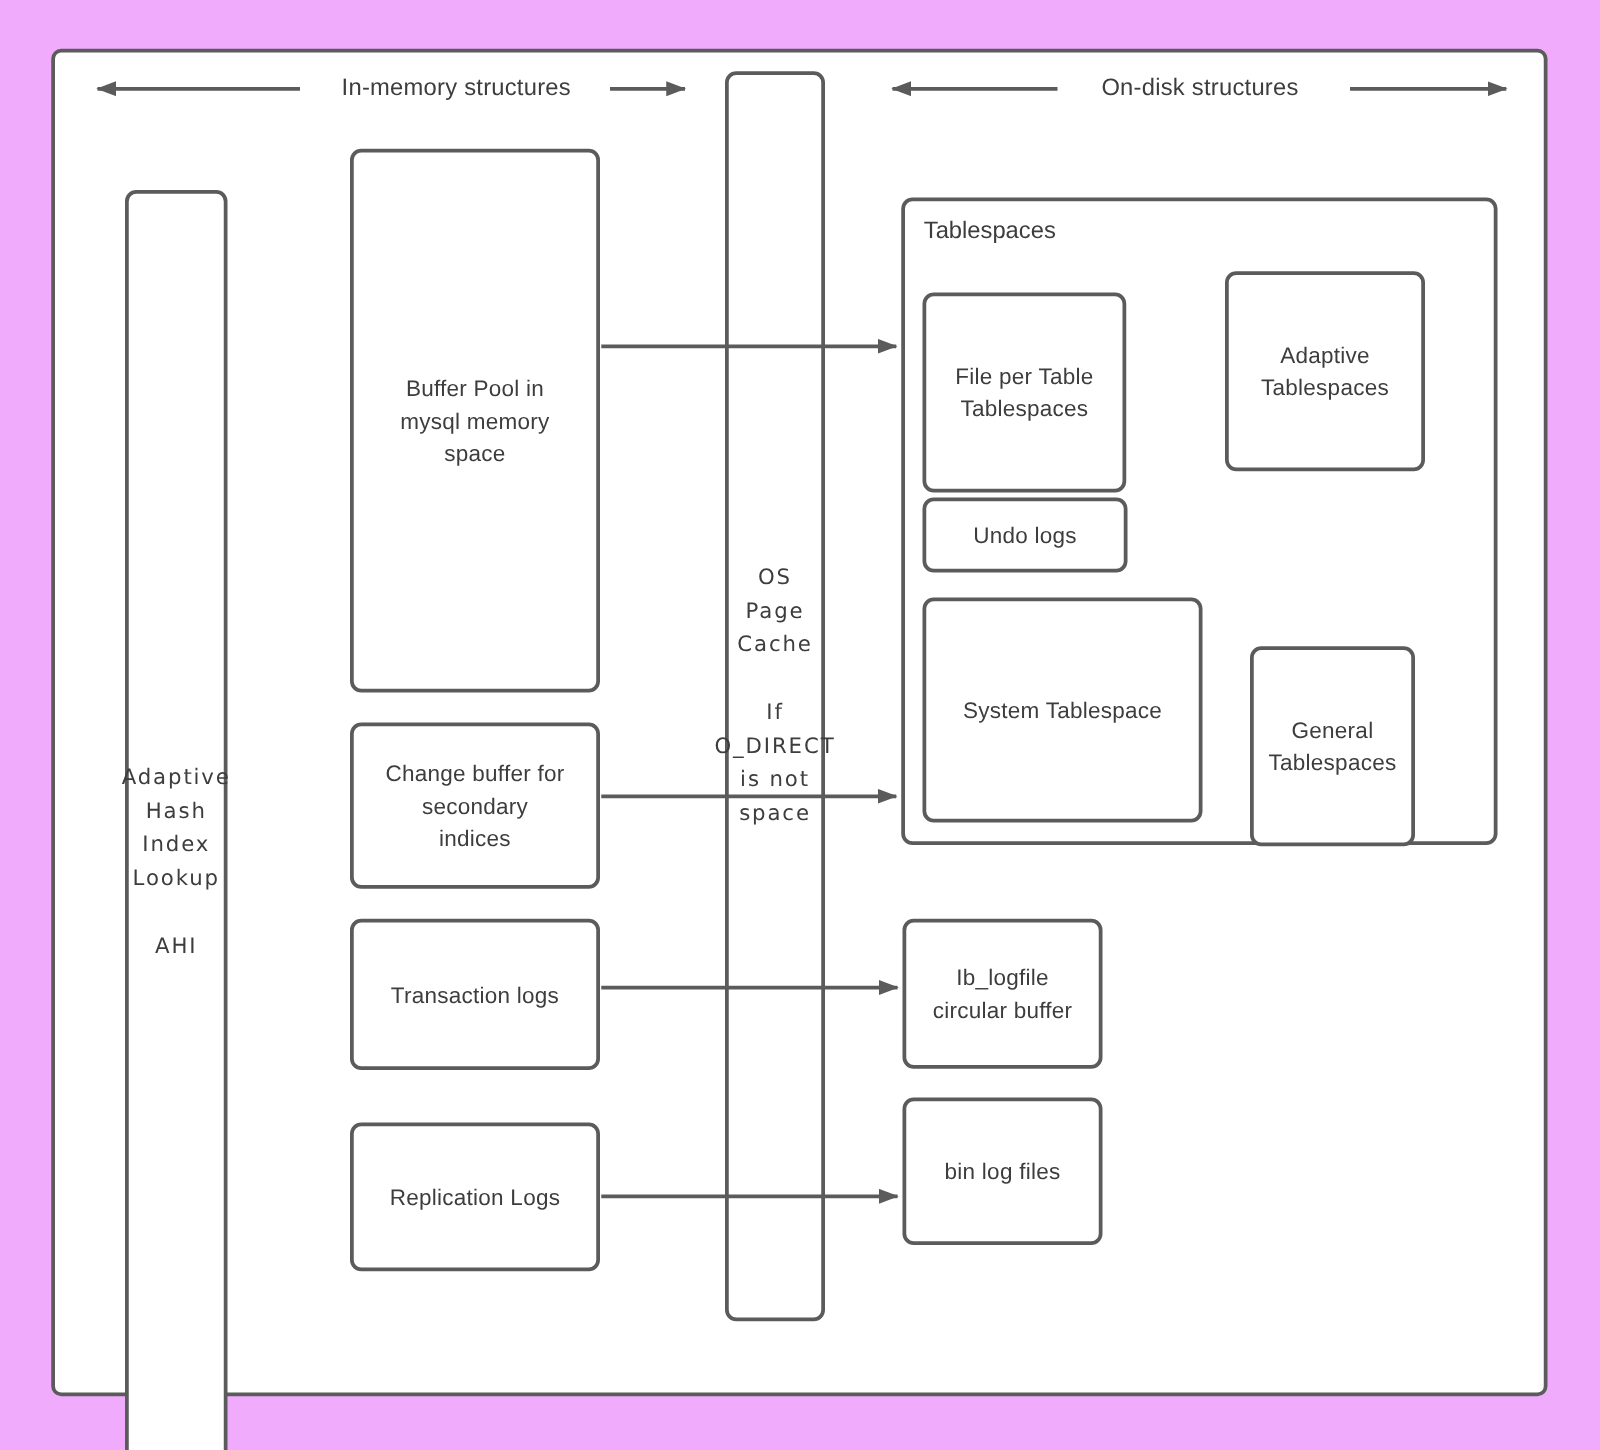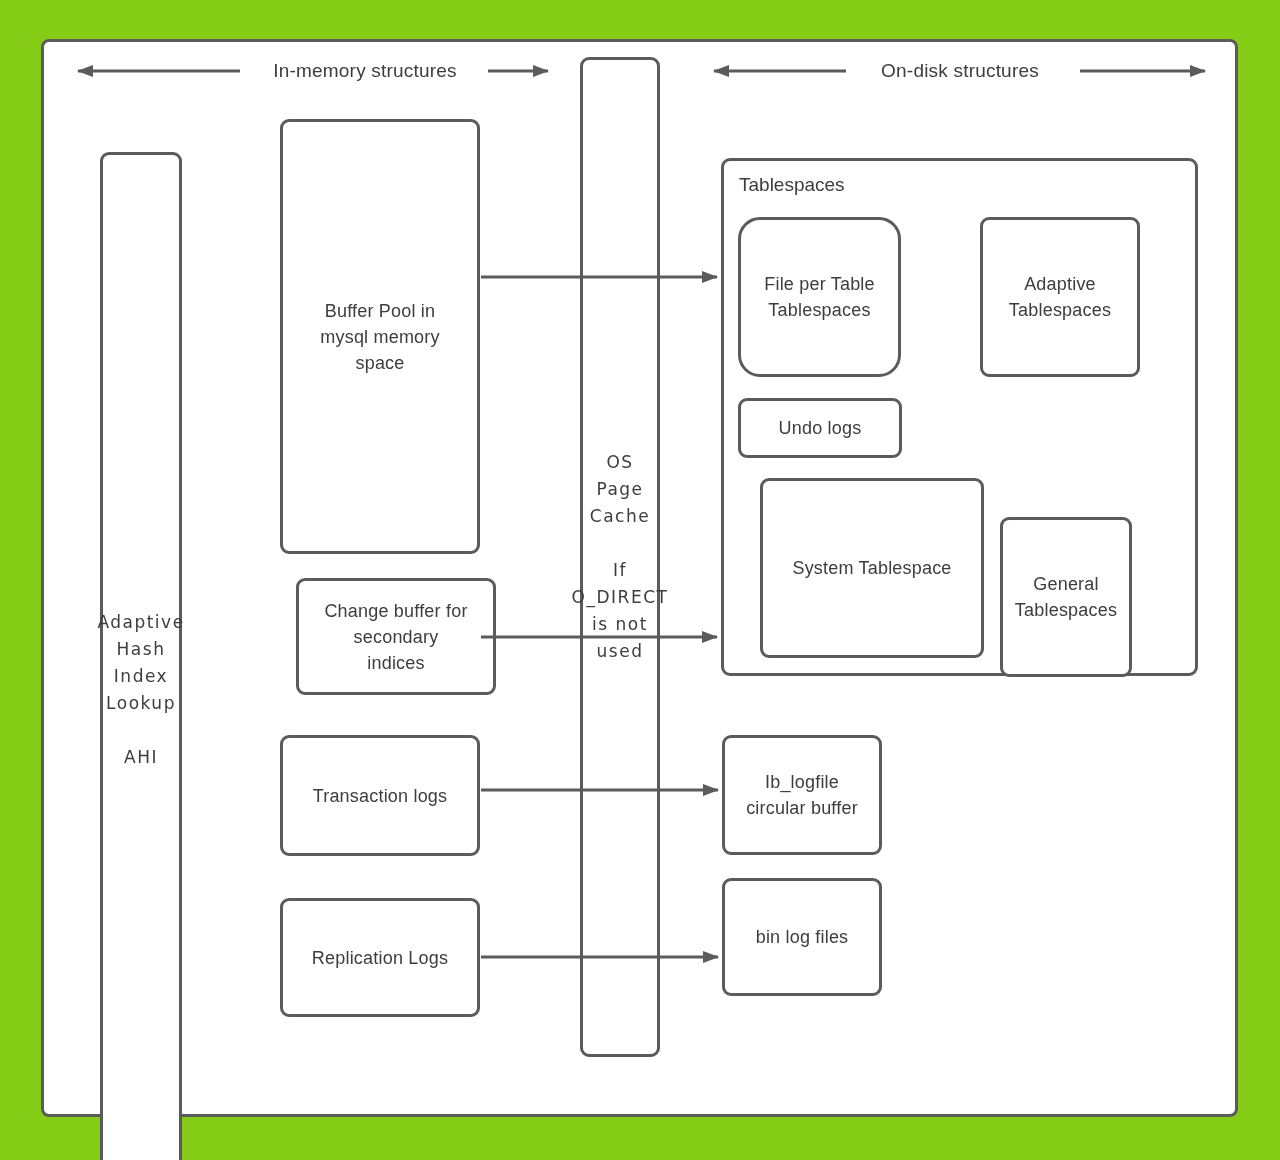--- a/index.html
+++ b/index.html
@@ -5,21 +5,21 @@
   html, body {
     margin: 0;
     padding: 0;
     background: #ffffff;
     font-family: "Liberation Sans", sans-serif;
   }
   .canvas {
     position: relative;
     width: 1280px;
     height: 1160px;
-    background: #84cc16;
+    background: #f0abfc;
     overflow: hidden;
     color: #3d3d3d;
   }
   .frame {
     position: absolute;
     left: 41px;
     top: 39px;
     width: 1197px;
     height: 1078px;
     border: 3px solid #5b5b5b;
@@ -76,29 +76,29 @@
   .connectors {
     position: absolute;
     left: 0;
     top: 0;
     pointer-events: none;
   }
 
   
   .n-ahi            { left:100px; top:152px; width:82px;  height:1076px; }
   .n-buffer-pool    { left:280px; top:119px; width:200px; height:435px; }
-  .n-change-buffer  { left:280px; top:578px; width:200px; height:117px;margin-left:16px; }
+  .n-change-buffer  { left:280px; top:578px; width:200px; height:133px; }
   .n-transaction    { left:280px; top:735px; width:200px; height:121px; }
   .n-replication    { left:280px; top:898px; width:200px; height:119px; }
   .n-os-cache       { left:580px; top:57px;  width:80px;  height:1000px; }
   .n-tablespaces    { left:721px; top:158px; width:477px; height:518px; }
-  .n-file-per-table { left:738px; top:217px; width:163px; height:160px;border-radius:22px; }
+  .n-file-per-table { left:738px; top:234px; width:163px; height:160px; }
   .n-temporary      { left:980px; top:217px; width:160px; height:160px; }
   .n-undo           { left:738px; top:398px; width:164px; height:60px;  }
-  .n-system         { left:738px; top:478px; width:224px; height:180px;margin-left:22px; }
+  .n-system         { left:738px; top:478px; width:224px; height:180px; }
   .n-general        { left:1000px;top:478px; width:132px; height:160px;margin-top:39px; }
   .n-ib-logfile     { left:722px; top:735px; width:160px; height:120px; }
   .n-bin-log        { left:722px; top:878px; width:160px; height:118px; }
 </style>
 </head>
 <body>
 
 <div class="canvas">
 
   <div class="frame"></div>
@@ -136,21 +136,21 @@
   </div>
 
   <div class="box v-box n-os-cache">
     <span class="lbl">OS
 Page
 Cache
 
 If
 O_DIRECT
 is not
-used</span>
+space</span>
   </div>
 
   <div class="box n-tablespaces"></div>
   <div class="group-label">Tablespaces</div>
 
   <div class="box n-file-per-table">
     <span class="lbl">File per Table
 Tablespaces</span>
   </div>
 

